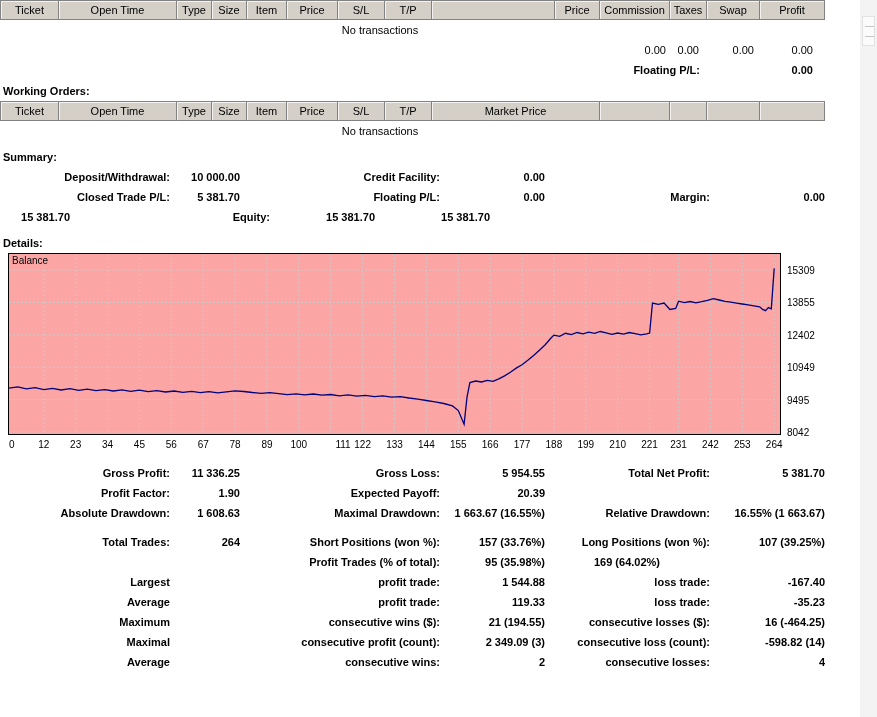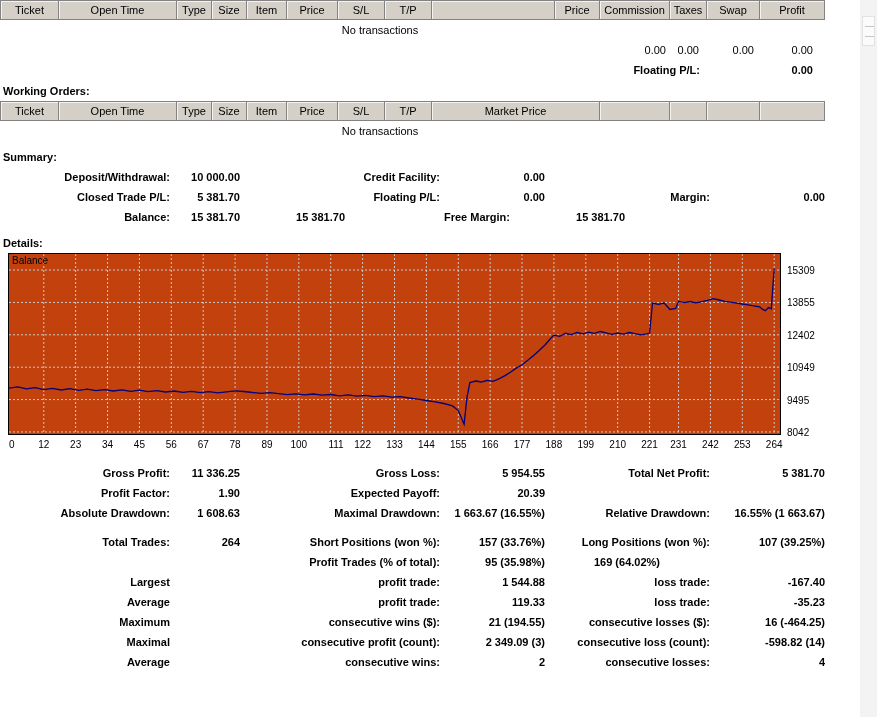--- a/index.html
+++ b/index.html
@@ -26,21 +26,21 @@
 
   .sec-title { font-weight: bold; height: 14px; line-height: 14px; margin: 4px 0 3px 3px; }
   .mt8 { margin-top: 9px; }
 
   .grid-row { display: flex; width: 825px; height: 20px; line-height: 20px; font-weight: bold; }
   .gcell { text-align: right; white-space: nowrap; overflow: hidden; }
   .gap-top { margin-top: 9px; }
 
   .chart-wrap { position: relative; margin: 3px 0 6px 8px; width: 830px; height: 204px; }
   .plot { position: absolute; left: 0; top: 0; width: 773px; height: 182px;
-    border: 1px solid #000; background: #c2410c; }
+    border: 1px solid #000; background: #fca5a5; }
   .plot svg { display: block; }
   .balance-label { position: absolute; left: 3px; top: 1px; font-size: 10px; }
   .ylab { position: absolute; left: 779px; font-size: 10px; white-space: nowrap; }
   .xlab { position: absolute; top: 186px; font-size: 10px; white-space: nowrap; }
 
   .vscroll { position: absolute; right: 0; top: 0; width: 17px; height: 717px; background: #f3f3f3; }
   .vthumb { position: absolute; left: 2px; top: 16px; width: 13px; height: 30px;
     background: #fbfbfb; border: 1px solid #e2e2e2; }
   .vthumb::before, .vthumb::after { content: ""; position: absolute; left: 2px; width: 9px; height: 1px; background: #c6c6c6; }
   .vthumb::before { top: 9px; }
@@ -112,24 +112,23 @@
         </div>
         <div class="grid-row">
           <div class="gcell" style="width: 170px;">Closed Trade P/L:</div>
           <div class="gcell" style="width: 70px;">5 381.70</div>
           <div class="gcell" style="width: 200px;">Floating P/L:</div>
           <div class="gcell" style="width: 105px;">0.00</div>
           <div class="gcell" style="width: 165px;">Margin:</div>
           <div class="gcell" style="width: 115px;">0.00</div>
         </div>
         <div class="grid-row">
-          <div class="gcell" style="width: 170px;">Balance:</div>
           <div class="gcell" style="width: 70px;">15 381.70</div>
+          <div class="gcell" style="width: 200px;">Equity:</div>
           <div class="gcell" style="width: 105px;">15 381.70</div>
-          <div class="gcell" style="width: 165px;">Free Margin:</div>
           <div class="gcell" style="width: 115px;">15 381.70</div>
         </div>
       </div>
 
     <div class="sec-title mt8">Details:</div>
 
     <div class="chart-wrap" id="chart">
       <div class="plot" id="plot">
         <span class="balance-label">Balance</span>
       <svg width="771" height="180">
@@ -175,21 +174,21 @@
         <span class="xlab" style="left: 1px;">0</span>
         <span class="xlab" style="left: 35.782px; transform: translateX(-50%);">12</span>
         <span class="xlab" style="left: 67.6654px; transform: translateX(-50%);">23</span>
         <span class="xlab" style="left: 99.5489px; transform: translateX(-50%);">34</span>
         <span class="xlab" style="left: 131.432px; transform: translateX(-50%);">45</span>
         <span class="xlab" style="left: 163.316px; transform: translateX(-50%);">56</span>
         <span class="xlab" style="left: 195.199px; transform: translateX(-50%);">67</span>
         <span class="xlab" style="left: 227.083px; transform: translateX(-50%);">78</span>
         <span class="xlab" style="left: 258.966px; transform: translateX(-50%);">89</span>
         <span class="xlab" style="left: 290.85px; transform: translateX(-50%);">100</span>
-        <span class="xlab" style="left: 328px; transform: translateX(-50%);">111</span>
+        <span class="xlab" style="left: 335px; transform: translateX(-50%);">111</span>
         <span class="xlab" style="left: 354.617px; transform: translateX(-50%);">122</span>
         <span class="xlab" style="left: 386.5px; transform: translateX(-50%);">133</span>
         <span class="xlab" style="left: 418.383px; transform: translateX(-50%);">144</span>
         <span class="xlab" style="left: 450.267px; transform: translateX(-50%);">155</span>
         <span class="xlab" style="left: 482.15px; transform: translateX(-50%);">166</span>
         <span class="xlab" style="left: 514.034px; transform: translateX(-50%);">177</span>
         <span class="xlab" style="left: 545.917px; transform: translateX(-50%);">188</span>
         <span class="xlab" style="left: 577.801px; transform: translateX(-50%);">199</span>
         <span class="xlab" style="left: 609.684px; transform: translateX(-50%);">210</span>
         <span class="xlab" style="left: 641.568px; transform: translateX(-50%);">221</span>

